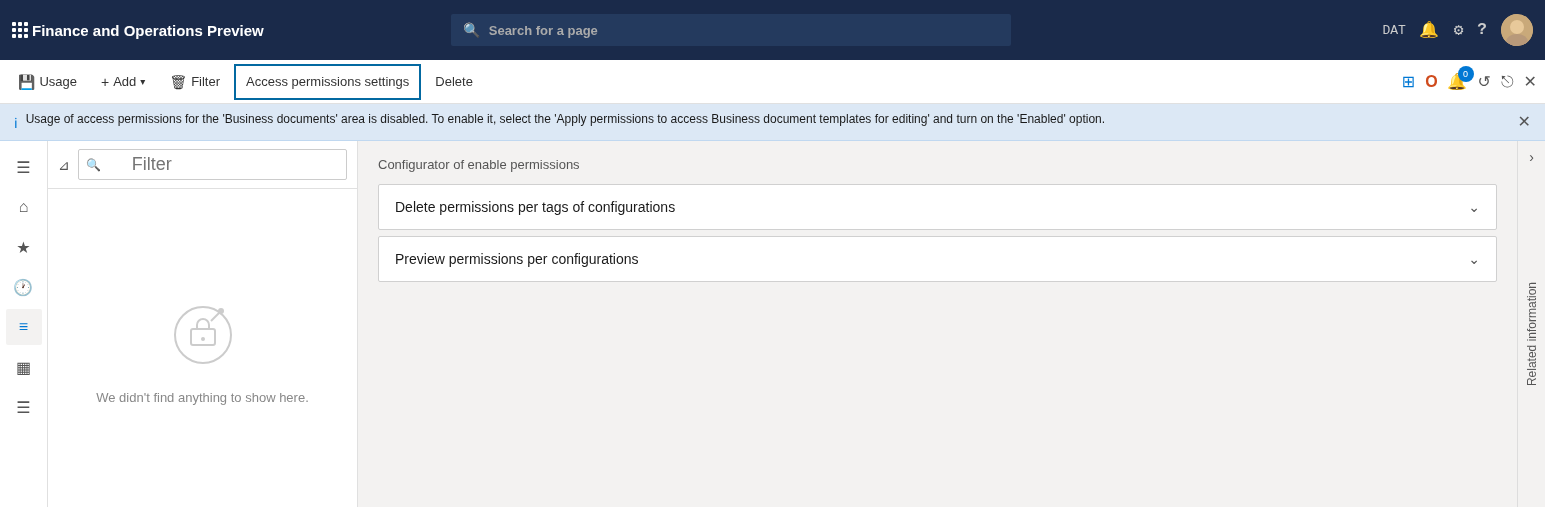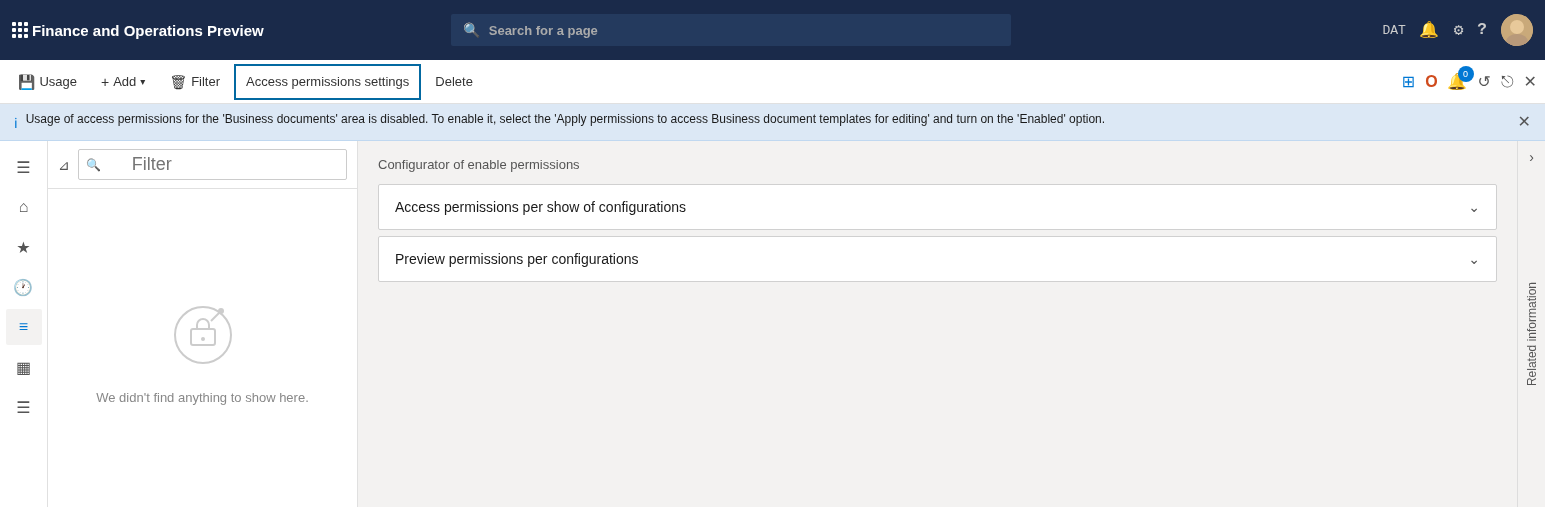--- a/index.html
+++ b/index.html
@@ -391,21 +391,21 @@
       </div>
       <span class="empty-text">We didn't find anything to show here.</span>
     </div>
   </div>
 
   <div class="content-area">
     <div class="content-title">Configurator of enable permissions</div>
 
     <div class="accordion-item">
       <div class="accordion-header">
-        <span>Access permissions per show of configurations</span>
+        <span>Delete permissions per tags of configurations</span>
         <span class="chevron">⌄</span>
       </div>
     </div>
 
     <div class="accordion-item">
       <div class="accordion-header">
         <span>Preview permissions per configurations</span>
         <span class="chevron">⌄</span>
       </div>
     </div>

